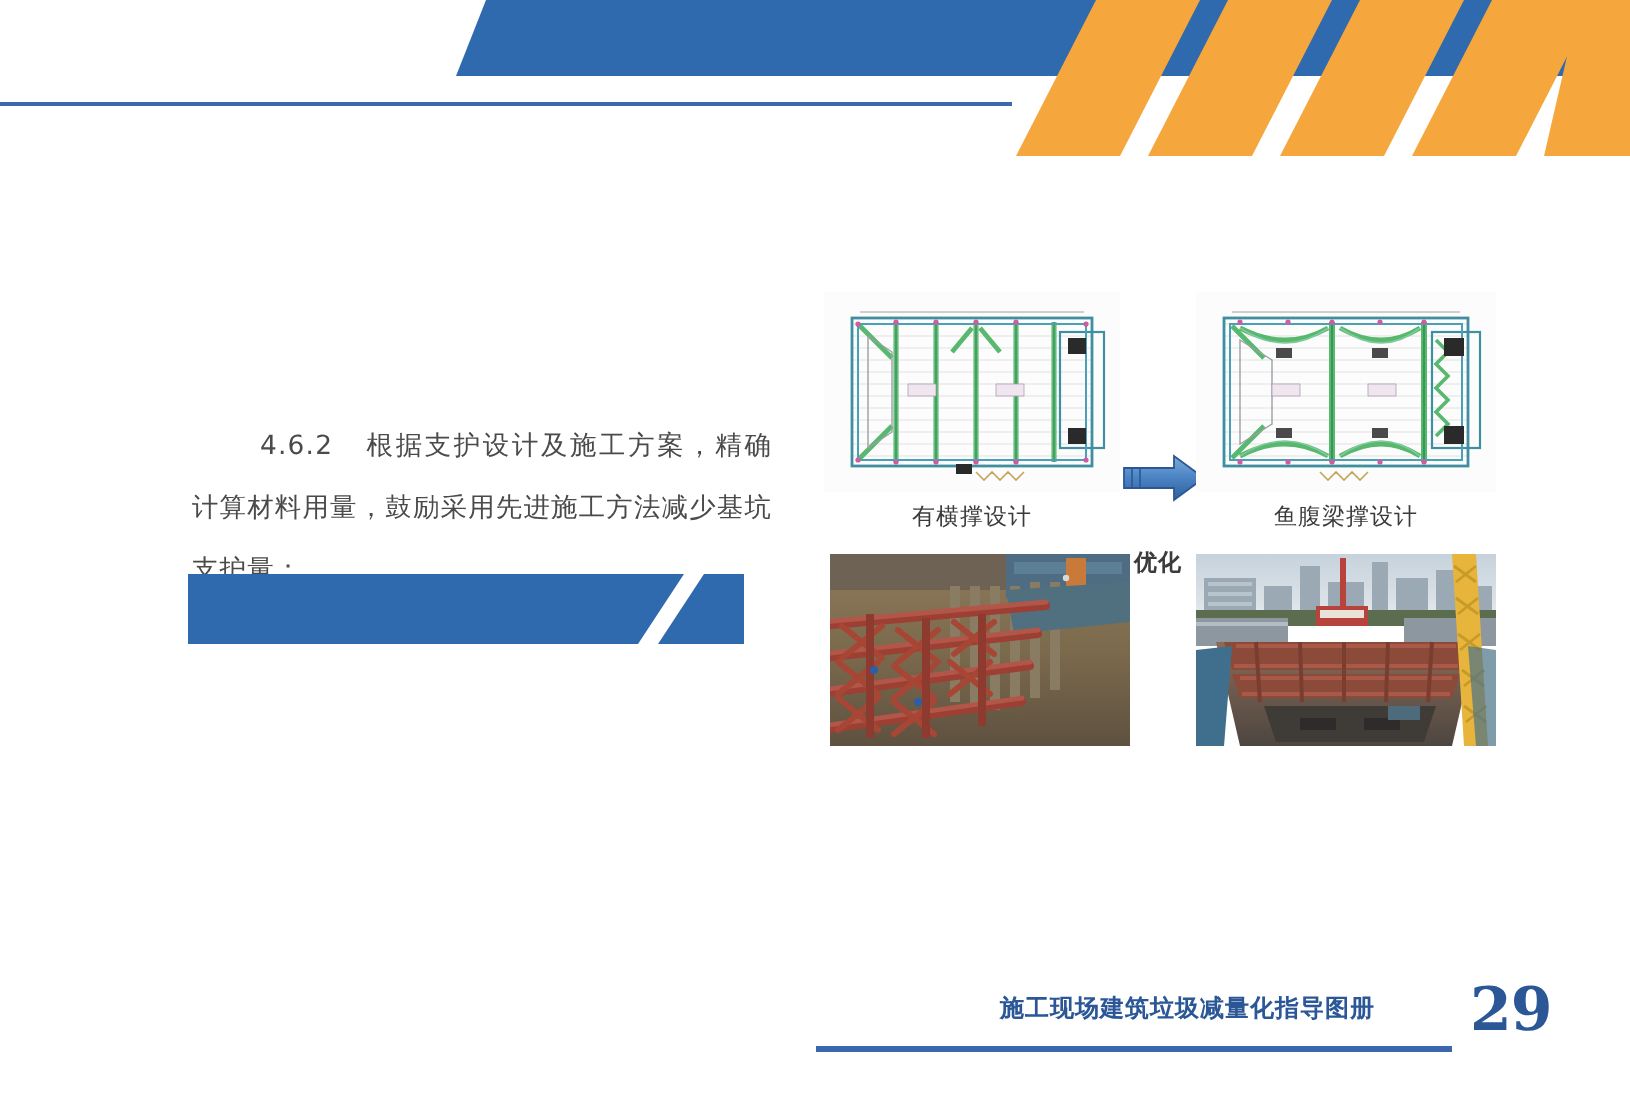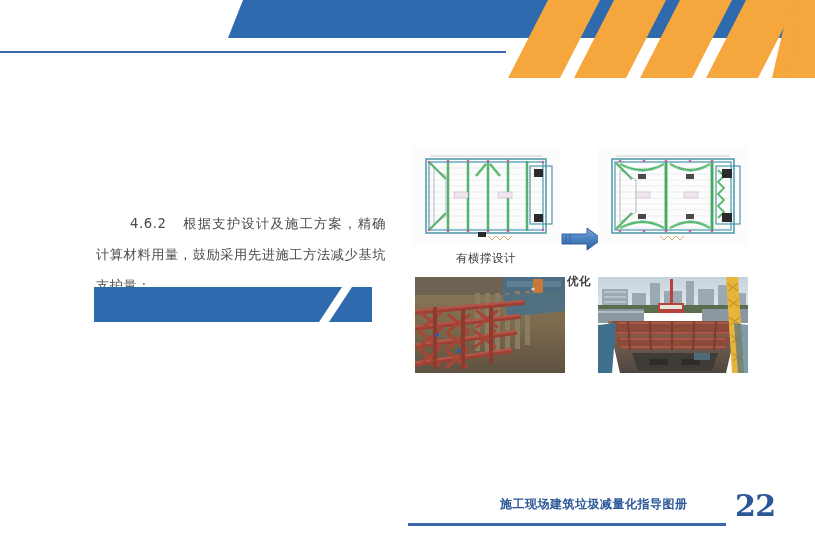--- a/index.html
+++ b/index.html
@@ -351,20 +351,21 @@
       <rect x="40" y="28" width="8" height="5" fill="#4a4a4a"></rect>
       <rect x="88" y="28" width="8" height="5" fill="#4a4a4a"></rect>
       <rect x="40" y="68" width="8" height="5" fill="#4a4a4a"></rect>
       <rect x="88" y="68" width="8" height="5" fill="#4a4a4a"></rect>
       <rect x="38" y="46" width="14" height="6" fill="#efe6ef" stroke="#b39bb3" stroke-width="0.4"></rect>
       <rect x="86" y="46" width="14" height="6" fill="#efe6ef" stroke="#b39bb3" stroke-width="0.4"></rect>
       <polyline points="62,90 66,94 70,90 74,94 78,90 82,94 86,90" fill="none" stroke="#c8a45a" stroke-width="0.8"></polyline>
       <line x1="18" y1="10" x2="132" y2="10" stroke="#8a8a8a" stroke-width="0.4"></line>
     </svg>
   </div>
+  <div class="cad-caption" id="caption-right">鱼腹梁撑设计</div>
 
   <div class="photo-card" id="photo-left">
     <svg width="150" height="96" viewBox="0 0 150 96">
       <defs>
         <linearGradient id="soilG" x1="0" y1="0" x2="0" y2="1">
           <stop offset="0%" stop-color="#8e7a5c"></stop>
           <stop offset="50%" stop-color="#7c6a4d"></stop>
           <stop offset="100%" stop-color="#5e5140"></stop>
         </linearGradient>
         <linearGradient id="wallG" x1="0" y1="0" x2="1" y2="0">
@@ -516,14 +517,14 @@
 
       <polygon points="0,48 18,46 14,96 0,96" fill="#3f6f8c"></polygon>
       <polygon points="136,46 150,48 150,96 140,96" fill="#4a7288" opacity="0.7"></polygon>
     </svg>
   </div>
 </div>
 
 <div id="footer">
   <div id="footer-rule"></div>
   <div id="footer-title">施工现场建筑垃圾减量化指导图册</div>
-  <div id="page-number">22</div>
+  <div id="page-number">29</div>
 </div>
 
 </body></html>

